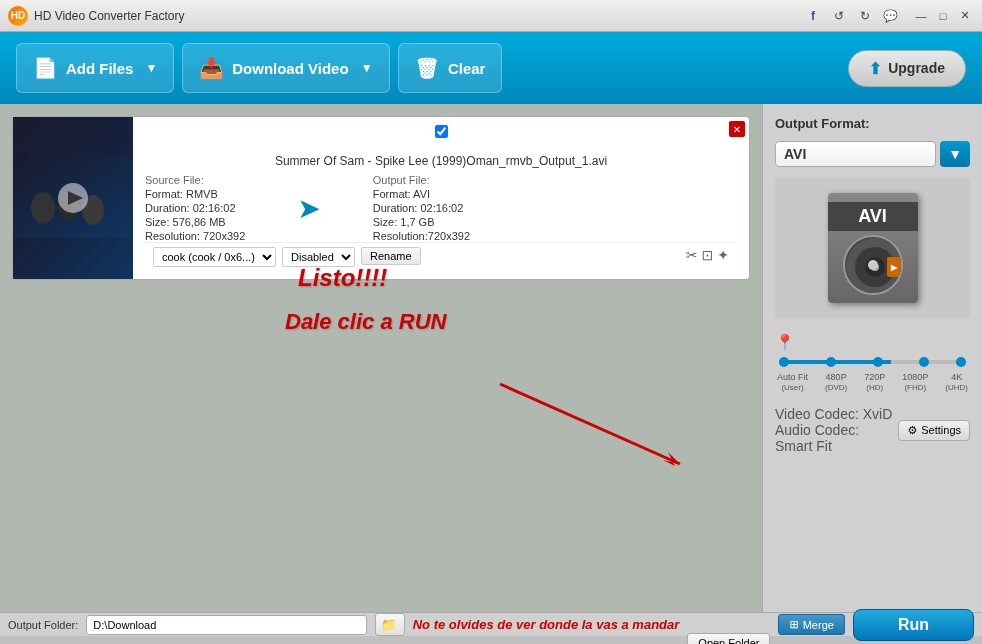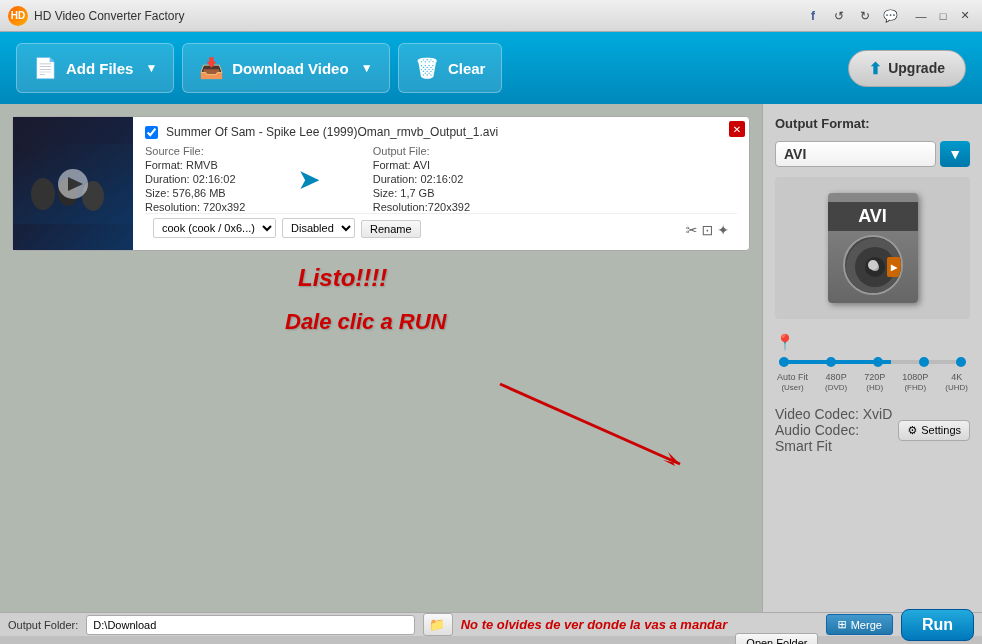--- a/index.html
+++ b/index.html
@@ -106,35 +106,36 @@
       width: 100%; height: 100%;
       background: linear-gradient(135deg, #1a1a2e, #16213e, #0f3460);
       display: flex; flex-direction: column; align-items: center; justify-content: center;
       color: #666; font-size: 9px;
     }
     .file-info {
       flex: 1;
       padding: 8px 12px;
     }
     .file-title {
-      display: flex; align-items: center; gap: 8px;
+      display: flex; align-items: center; gap: 16px;
       margin-bottom: 6px;
+      flex-direction: column;
     }
     .file-title input[type=checkbox] { margin: 0; }
     .file-title-text { font-size: 12px; color: #333; }
     .file-details {
       display: flex; gap: 40px;
     }
     .file-col { display: flex; flex-direction: column; gap: 2px; }
     .file-col .label { color: #666; font-size: 11px; }
     .file-col .value { font-size: 11px; color: #333; }
 
     
     .file-bottom {
-      display: flex; align-items: flex-end; gap: 6px;
+      display: flex; align-items: flex-start; gap: 6px;
       padding: 4px 8px;
       border-top: 1px solid #eee;
     }
     .file-select {
       font-size: 11px; padding: 2px 4px;
       border: 1px solid #ccc; border-radius: 2px;
       background: white;
     }
     .rename-btn {
       font-size: 11px; padding: 2px 8px;
@@ -319,21 +320,21 @@
       padding: 3px 10px;
       color: white;
       font-size: 11px;
       cursor: pointer;
       display: flex; align-items: center; gap: 4px;
     }
     .run-btn {
       background: linear-gradient(to bottom, #22aadd, #0077bb);
       border: 1px solid #005599;
       border-radius: 8px;
-      padding: 6px 20px;
+      padding: 6px 44px;
       color: white;
       font-size: 16px;
       font-weight: bold;
       cursor: pointer;
       white-space: nowrap;
     }
   </style>
 </head>
 <body>
 

